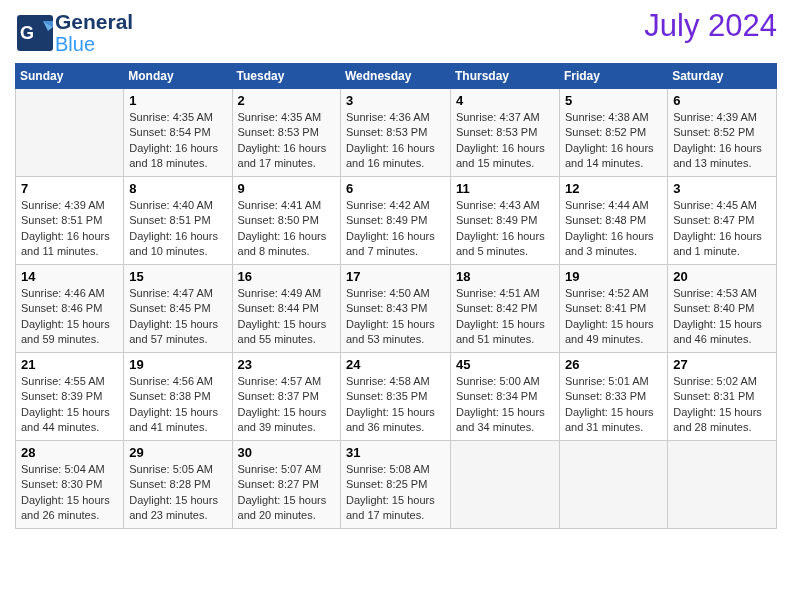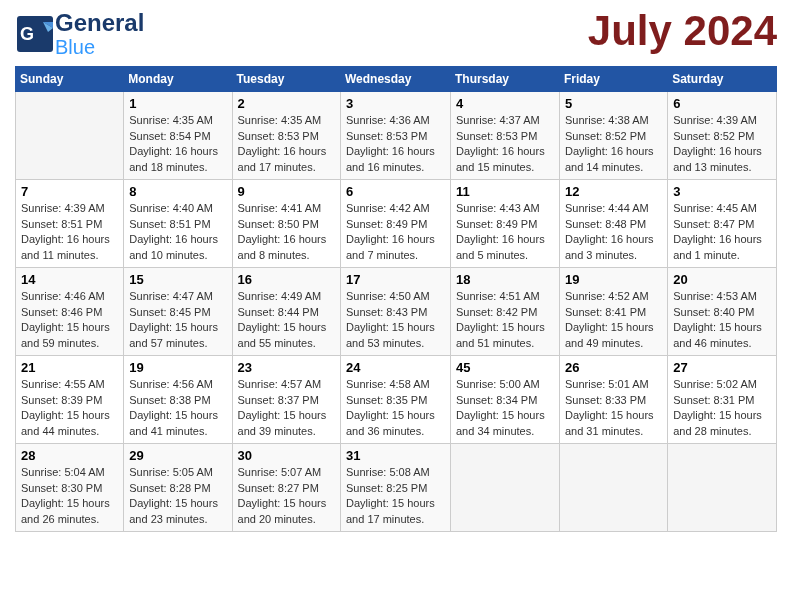--- a/index.html
+++ b/index.html
@@ -3,21 +3,21 @@
   <meta charset="utf-8">
   <style>
     * { box-sizing: border-box; margin: 0; padding: 0; }
     body { font-family: Arial, sans-serif; background: #fff; width: 792px; height: 612px; overflow: hidden; }
     
     .container { width: 792px; padding: 10px 15px; }
     
     .header-area { display: flex; align-items: flex-start; justify-content: space-between; margin-bottom: 8px; }
     
     .title-area { text-align: right; }
-    .main-title { font-size: 42px; color: #7f1d1d; font-weight: bold; line-height: 1; }
+    .main-title { font-size: 31px; color: #6d28d9; font-weight: normal; line-height: 1; }
     .subtitle { font-size: 16px; color: #333; margin-top: 2px; }
     
     .calendar { width: 100%; border-collapse: collapse; font-size: 11px; }
     
     .calendar thead tr th {
       background-color: #2255a4;
       color: #fff;
       padding: 5px 4px;
       text-align: left;
       font-size: 12px;
@@ -36,21 +36,21 @@
     }
     
     .calendar tbody tr:nth-child(odd) td { background: #f9f9f9; }
     .calendar tbody tr:nth-child(even) td { background: #fff; }
     
     .day-number { font-weight: bold; font-size: 13px; color: #000; display: block; margin-bottom: 2px; }
     .day-info { color: #333; font-size: 11px; line-height: 1.4; }
     .empty-cell { background: #f5f5f5 !important; }
     
     .brand { display: flex; align-items: center; gap: 0; }
-    .brand-general { font-size: 24px; font-weight: bold; color: #1a3a6b; }
+    .brand-general { font-size: 21px; font-weight: bold; color: #1a3a6b; }
     .brand-blue { font-size: 20px; font-weight: normal; color: #3399ff; }
     .brand-icon { width: 40px; height: 40px; }
   </style>
 </head>
 <body>
 
 <div class="container">
   <div class="header-area">
     <div class="brand">
       <svg class="brand-icon" viewBox="0 0 40 40">

